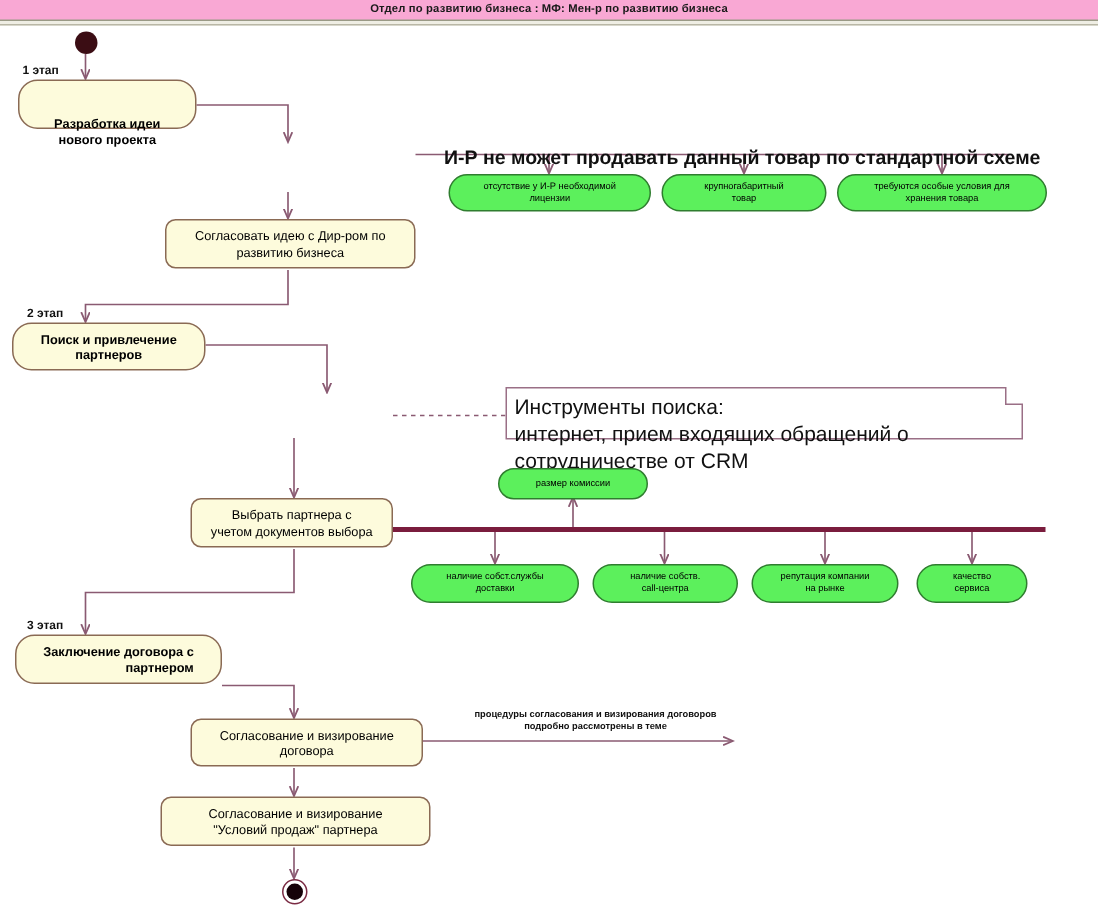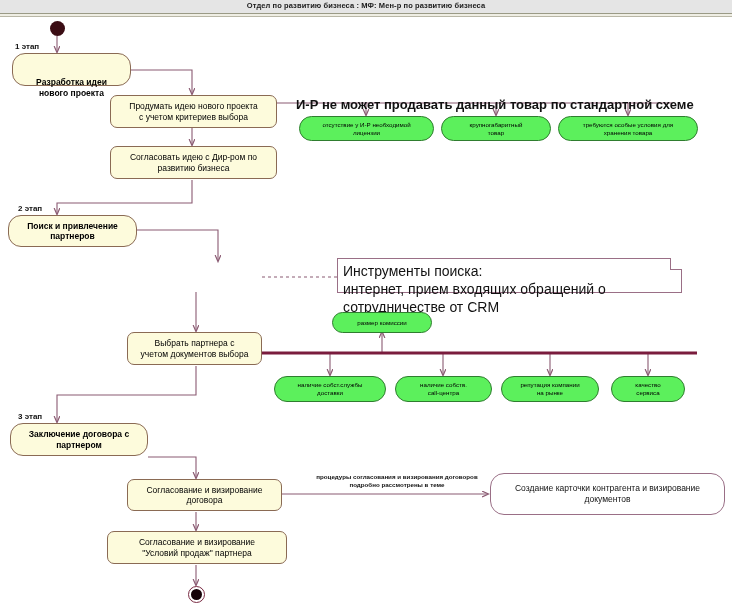--- a/index.html
+++ b/index.html
@@ -9,21 +9,21 @@
     font-family:"Liberation Sans","DejaVu Sans",sans-serif;
     overflow:hidden;
     position:relative;
   }
   #canvas{position:absolute;left:0;top:0;width:732px;height:612px;}
   svg#wires{position:absolute;left:0;top:0;width:732px;height:612px;pointer-events:none;}
 
   
   .titlebar{
     position:absolute;left:0;top:0;width:732px;height:14px;
-    background:#e5e5e5;
+    background:#f9a8d4;
     border-bottom:1px solid #9a9a86;
     box-sizing:border-box;
   }
   .titlebar .tt{
     position:absolute;left:0;top:1px;width:732px;text-align:center;
     font-size:7.5px;color:#1a1a1a;font-weight:bold;letter-spacing:.1px;
     white-space:nowrap;
   }
   .titleband{
     position:absolute;left:0;top:14px;width:732px;height:3px;
@@ -163,29 +163,25 @@
   <div class="node n-yellow pill t-bold" style="left:12px;top:53px;width:119px;height:33px;font-size:8.5px;">
     <span style="white-space: pre-line; margin-top: 36px;">Разработка идеи
 нового проекта</span>
   </div>
 
   <div class="node n-yellow pill t-bold" style="left:8px;top:215px;width:129px;height:32px;font-size:8.5px;">
     <span style="white-space: pre-line;">Поиск и привлечение
 партнеров</span>
   </div>
 
-  <div class="node n-yellow pill t-bold" style="left:10px;top:423px;width:138px;height:33px;font-size:8.5px;">
+  <div class="node n-yellow pill t-bold" style="left:10px;top:423px;width:138px;height:33px;font-size:8.5px;text-align:right;">
     <span style="white-space: pre-line;">Заключение договора с
 партнером</span>
   </div>
 
-  <div class="node n-yellow rrect" style="left:110px;top:95px;width:167px;height:33px;font-size:8.5px;">
-    <span style="white-space: pre-line;">Продумать идею нового проекта
-с учетом критериев выбора</span>
-  </div>
 
   <div class="node n-yellow rrect" style="left:110px;top:146px;width:167px;height:33px;font-size:8.5px;">
     <span style="white-space: pre-line;">Согласовать идею с Дир-ром по
 развитию бизнеса</span>
   </div>
 
 
   <div class="node n-yellow rrect" style="left:127px;top:332px;width:135px;height:33px;font-size:8.5px;">
     <span style="white-space: pre-line;">Выбрать партнера с
 учетом документов выбора</span>
@@ -244,21 +240,17 @@
   </div>
 
   <div class="node n-green pill" style="left:611px;top:376px;width:74px;height:26px;font-size:6.2px;">
     <span style="white-space: pre-line;">качество
 сервиса</span>
   </div>
 
   <div class="lbl t-bold" style="left: 297px; top: 473px; font-size: 6.2px; text-align: center; width: 200px; white-space: pre-line;">процедуры согласования и визирования договоров
 подробно рассмотрены в теме</div>
 
-  <div class="extnode" style="left:490px;top:473px;width:235px;height:42px;font-size:8.5px;">
-    <span style="white-space: pre-line;">Создание карточки контрагента и визирование
-документов</span>
-  </div>
 
   <div class="final-outer" style="left:188px;top:586px;"></div>
   <div class="final-inner" style="left:191px;top:589px;"></div>
 
 </div>
 
 </body></html>

